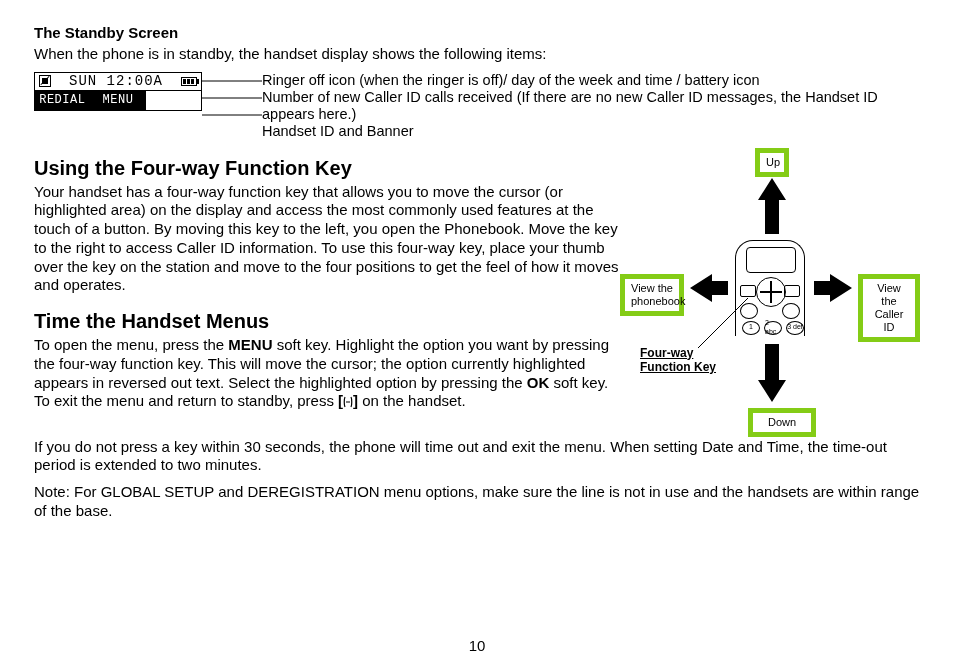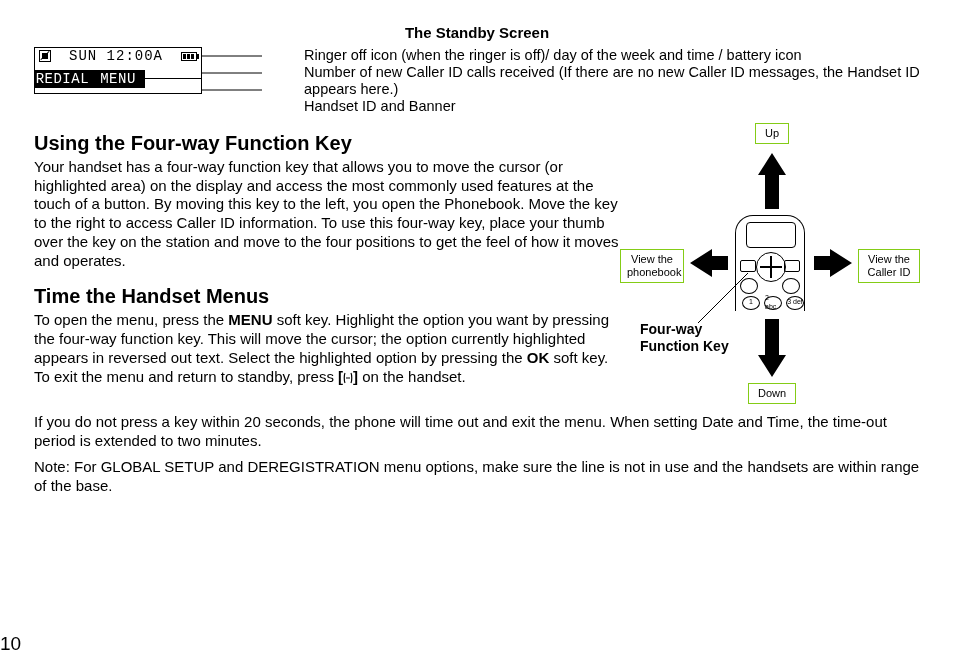--- a/index.html
+++ b/index.html
@@ -15,21 +15,20 @@
     width: 954px;
     height: 668px;
     position: relative;
     box-sizing: border-box;
     padding: 24px 34px 0 34px;
   }
   .section-title-sm {
     font-weight: bold;
     font-size: 15px;
     margin: 0 0 2px 0;
-    text-align: center;
   }
   .section-title-lg {
     font-weight: bold;
     font-size: 20px;
     margin: 14px 0 2px 0;
   }
   p { margin: 0 0 8px 0; }
   
   .lcd-block {
     display: flex;
@@ -53,24 +52,23 @@
     height: 17px;
     padding: 0 4px;
     letter-spacing: 1px;
     white-space: pre;
     text-align: center;
   }
   .lcd-row1 { justify-content: space-between; }
   .lcd-row.center { justify-content: center; }
   .lcd-softkeys {
     display: flex;
-    height: 28px;
-    font-size: 14px;
+    height: 20px;
+    font-size: 12px;
     letter-spacing: 0.5px;
-    align-items: center;
   }
   .lcd-softkeys div {
     flex: 1;
     text-align: center;
     border-top: 1px solid #000;
     display: flex;
     align-items: center;
     justify-content: center;
   }
   .lcd-softkeys div.dark {
@@ -114,52 +112,53 @@
     width: 60px;
     flex: 0 0 60px;
     position: relative;
   }
   .leader-col svg { display: block; }
   .callouts {
     flex: 1;
     font-size: 14.5px;
     line-height: 17px;
   }
-  .callouts div { min-height: 17px; margin-left: 42px; }
+  .callouts div { min-height: 17px; }
   
   .main-flex {
     display: flex;
     align-items: flex-start;
   }
   .main-text { flex: 1; }
   .diagram-col {
     width: 300px;
     flex: 0 0 300px;
     padding-top: 6px;
   }
   .diagram {
     position: relative;
     width: 300px;
     height: 290px;
     font-size: 11px;
   }
   .dbox {
     position: absolute;
-    border: 1px solid #84cc16;
+    border: 5px solid #84cc16;
     background: #fff;
     padding: 3px 6px;
     text-align: center;
     line-height: 1.2;
     box-sizing: border-box;
   }
   .dlabel {
     position: absolute;
     font-weight: bold;
-    font-size: 14px;
+    font-size: 12px;
     line-height: 1.2;
+    text-decoration: underline;
   }
   .phone {
     position: absolute;
     left: 115px; top: 92px;
     width: 70px; height: 96px;
     border: 1px solid #000;
     border-bottom: none;
     border-radius: 18px 18px 0 0;
     box-sizing: border-box;
     overflow: hidden;
@@ -190,35 +189,36 @@
   .phone .sk.r { right: 4px; top: 44px; }
   .phone .talk { position: absolute; width: 16px; height: 14px; border: 1px solid #000; border-radius: 50%; }
   .phone .talk.l { left: 4px; top: 62px; }
   .phone .talk.r { right: 4px; top: 62px; }
   .phone .numrow { position: absolute; left: 6px; top: 80px; display: flex; gap: 4px; }
   .phone .numrow div { width: 16px; height: 12px; border: 1px solid #000; border-radius: 50%; font-size: 7px; display: flex; align-items: center; justify-content: center; }
   .pagenum {
     position: absolute;
     bottom: 12px;
     left: 0; right: 0;
-    text-align: left;
-    font-size: 19px;
+    text-align: center;
+    font-size: 15px;
   }
   .end-glyph {
     display: inline-block;
     width: 10px; height: 12px;
     vertical-align: -2px;
   }
 </style>
 </head>
 <body>
 
 <div class="page">
 
   <div class="section-title-sm">The Standby Screen</div>
+  <p>When the phone is in standby, the handset display shows the following items:</p>
 
   <div class="lcd-block">
 
     <div class="lcd">
       <div class="lcd-row lcd-row1">
         <span class="ringer-icon"></span>
         <span>SUN 12:00A</span>
         <span class="batt-icon">
           <span class="bar b1"></span><span class="bar b2"></span><span class="bar b3"></span>
         </span>
@@ -256,21 +256,21 @@
               <path d="M2 1 C1 3 1 9 2 11 M8 1 C9 3 9 9 8 11 M3 6 L7 6" stroke="#000" stroke-width="1.2" fill="none"></path>
             </svg>]</b><span> on the handset.</span>
       </p>
     </div>
 
     <div class="diagram-col">
       <div class="diagram">
 
         <div class="dbox" style="left:135px; top:0; width:34px;">Up</div>
 
-        <div class="dbox" style="left:128px; top:260px; width:48px;">Down</div>
+        <div class="dbox" style="left:128px; top:260px; width:68px;">Down</div>
 
         <div class="dbox" style="left:0; top:126px; width:64px;">
           <span>View the</span><br><span>phonebook</span>
         </div>
 
         <div class="dbox" style="left:238px; top:126px; width:62px;">
           <span>View the</span><br><span>Caller ID</span>
         </div>
 
         <div class="dlabel" style="left:20px; top:198px;">
@@ -300,17 +300,17 @@
           <div class="numrow">
             <div>1</div>
             <div>2 abc</div>
             <div>3 def</div>
           </div>
         </div>
       </div>
     </div>
   </div>
 
-  <p>If you do not press a key within 20 seconds, the phone will time out and exit the menu. When setting Date and Time, the time-out period is extended to two minutes.</p>
+  <p>If you do not press a key within 30 seconds, the phone will time out and exit the menu. When setting Date and Time, the time-out period is extended to two minutes.</p>
   <p>Note: For GLOBAL SETUP and DEREGISTRATION menu options, make sure the line is not in use and the handsets are within range of the base.</p>
 
   <div class="pagenum">10</div>
 </div>
 
 </body></html>

